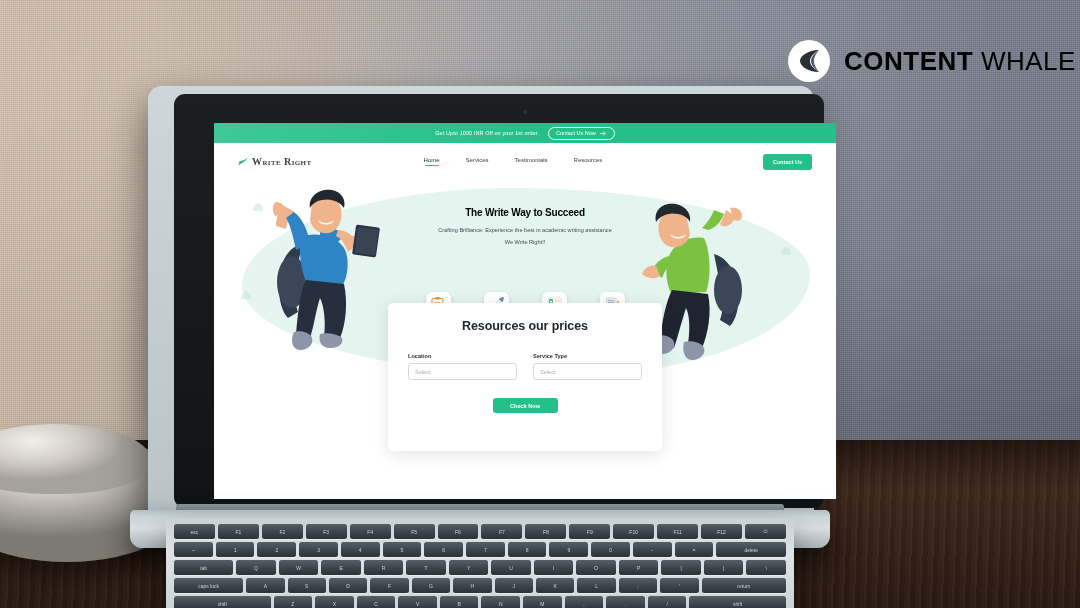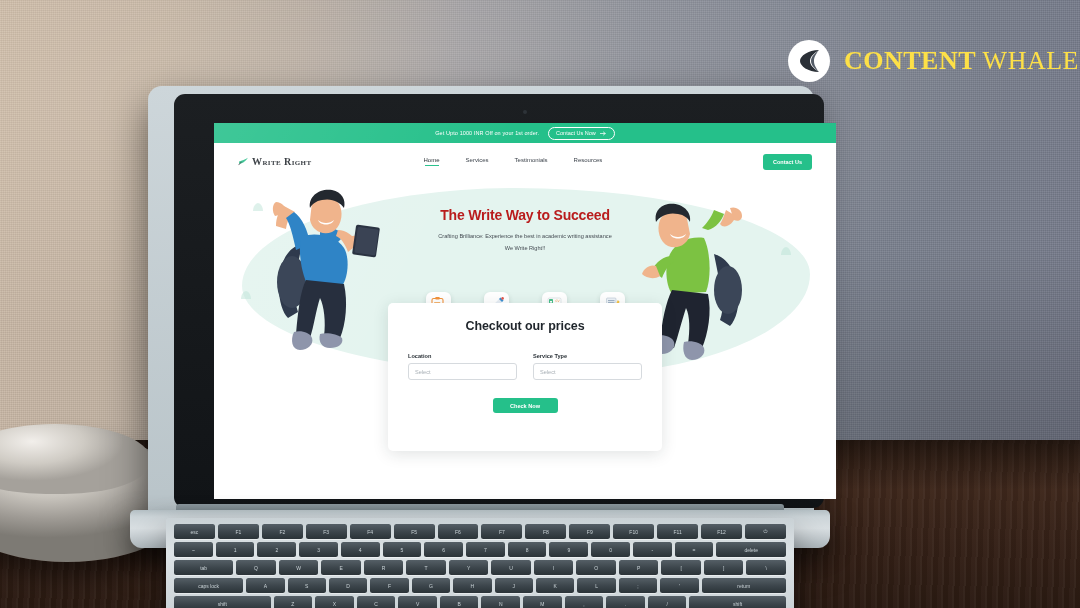--- a/index.html
+++ b/index.html
@@ -167,21 +167,21 @@
     position:absolute; left:28px; top:8px; width:568px; height:188px;
     background:#e4f4ef;
     border-radius:48% 52% 44% 56% / 52% 46% 54% 48%;
   }
   .leaf { position:absolute; opacity:.55; }
 
   .hero-copy {
     position:absolute; left:0; right:0; top:26px; text-align:center; z-index:4;
   }
   .h1 {
-    font-size:14px; font-weight:700; color:#b91c1c;
+    font-size:10px; font-weight:700; color:#000000;
     line-height:1.33; letter-spacing:-.2px;
   }
   .sub { margin-top:8px; font-size:5.6px; color:#444b52; }
   .sub2 { margin-top:6px; font-size:5.6px; color:#444b52; }
 
   .svc-row {
     position:absolute; left:0; right:0; top:112px;
     display:flex; justify-content:center; gap:16px; z-index:5;
   }
   .svc { width:42px; text-align:center; }
@@ -223,21 +223,21 @@
 
   
   .cw {
     position:absolute; left:788px; top:40px;
     display:flex; align-items:center; gap:14px;
   }
   .cw-badge {
     width:42px; height:42px; border-radius:50%; background:#ffffff;
     display:flex; align-items:center; justify-content:center;
   }
-  .cw-text { font-size:26px; letter-spacing:.5px; color:#fde047;font-family:Liberation Serif, serif; }
+  .cw-text { font-size:26px; letter-spacing:.5px; color:#000000; }
   .cw-text b { font-weight:700; }
   .cw-text span { font-weight:300; }
 
   .screen-glare {
     position:absolute; inset:0; pointer-events:none;
     background:linear-gradient(118deg, rgba(255,255,255,.12) 0%, rgba(255,255,255,0) 38%);
   }
 </style>
 </head>
 <body>
@@ -414,21 +414,21 @@
                       <path d="M9.2 15.2 L9.8 13 L11 14.2 Z" fill="#4a5462"></path>
                     </svg>
                   </div>
                   <div class="svc-lbl">Ghostwriting</div>
                 </div>
 
               </div>
             </div>
 
             <div class="pricecard">
-              <div class="pc-title">Checkout our prices</div>
+              <div class="pc-title">Resources our prices</div>
               <div class="pc-fields">
                 <div class="pc-field">
                   <div class="pc-label">Location</div>
                   <div class="pc-select">Select</div>
                 </div>
                 <div class="pc-field">
                   <div class="pc-label">Service Type</div>
                   <div class="pc-select">Select</div>
                 </div>
               </div>

